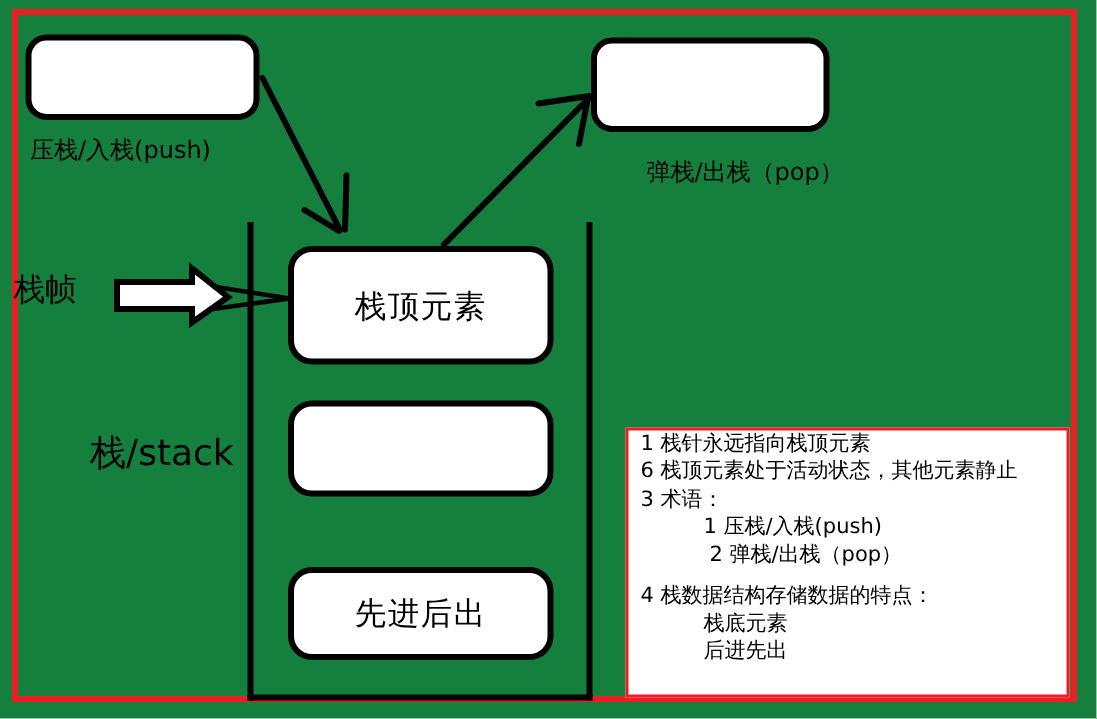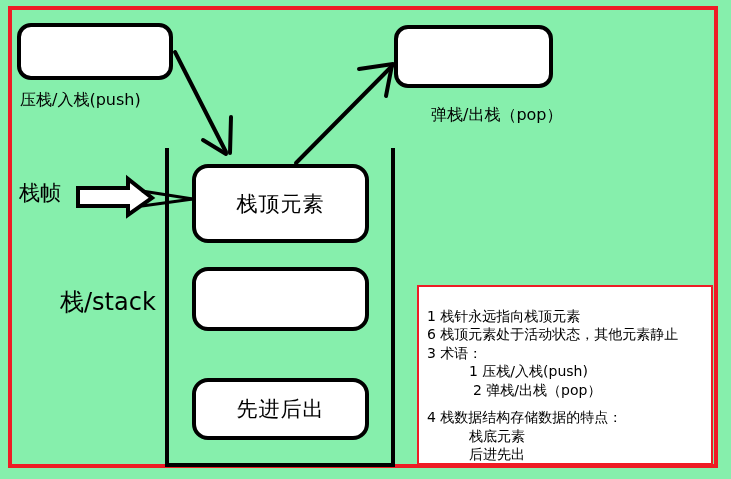--- a/index.html
+++ b/index.html
@@ -8,21 +8,21 @@
     padding: 0;
     background: #ffffff;
   }
   body {
     font-family: "DejaVu Sans", "Liberation Sans", sans-serif;
   }
   #canvas {
     position: relative;
     width: 731px;
     height: 479px;
-    background: #86efac;
+    background: #15803d;
     overflow: hidden;
   }
   
   .red-frame {
     position: absolute;
     left: 8px;
     top: 6px;
     width: 710px;
     height: 462px;
     border: 4px solid #ee1c25;
@@ -88,21 +88,21 @@
     width: 731px;
     height: 479px;
     pointer-events: none;
   }
   
   .notes-box {
     position: absolute;
     border: 2px solid #ee1c25;
     box-sizing: border-box;
     background: #ffffff;
-    padding: 20px 6px 6px 8px;
+    padding: 0 6px 6px 8px;
   }
   .note-line {
     font-size: 14px;
     color: #000000;
     line-height: 1.32;
     white-space: nowrap;
   }
   .note-indent-1 { padding-left: 42px; }
   .note-indent-2 { padding-left: 46px; }
   .note-gap { height: 9px; }
@@ -119,21 +119,21 @@
   <div class="op-label" style="left:20px; top:92px;">压栈/入栈(push)</div>
 
   <div class="op-box" style="left:394px; top:25px; width:159px; height:63px;">
   </div>
   <div class="op-label" style="left:421px; top:107px;margin-left:10px;">弹栈/出栈（pop）</div>
 
   <div class="stack-shell" style="left:165px; top:148px; width:230px; height:319px;"></div>
 
   <div class="stack-name" style="left:60px; top:290px;">栈/stack</div>
 
-  <div class="frame-label" style="left:19px; top:183px;text-align:center;">栈帧</div>
+  <div class="frame-label" style="left:9px; top:183px;text-align:center;">栈帧</div>
 
   <div class="cell" style="left:192px; top:164px; width:177px; height:79px;">
     <span>栈顶元素</span>
   </div>
 
   <div class="cell" style="left:192px; top:267px; width:177px; height:64px;">
     <span></span>
   </div>
 
   <div class="cell" style="left:192px; top:378px; width:177px; height:62px;">

